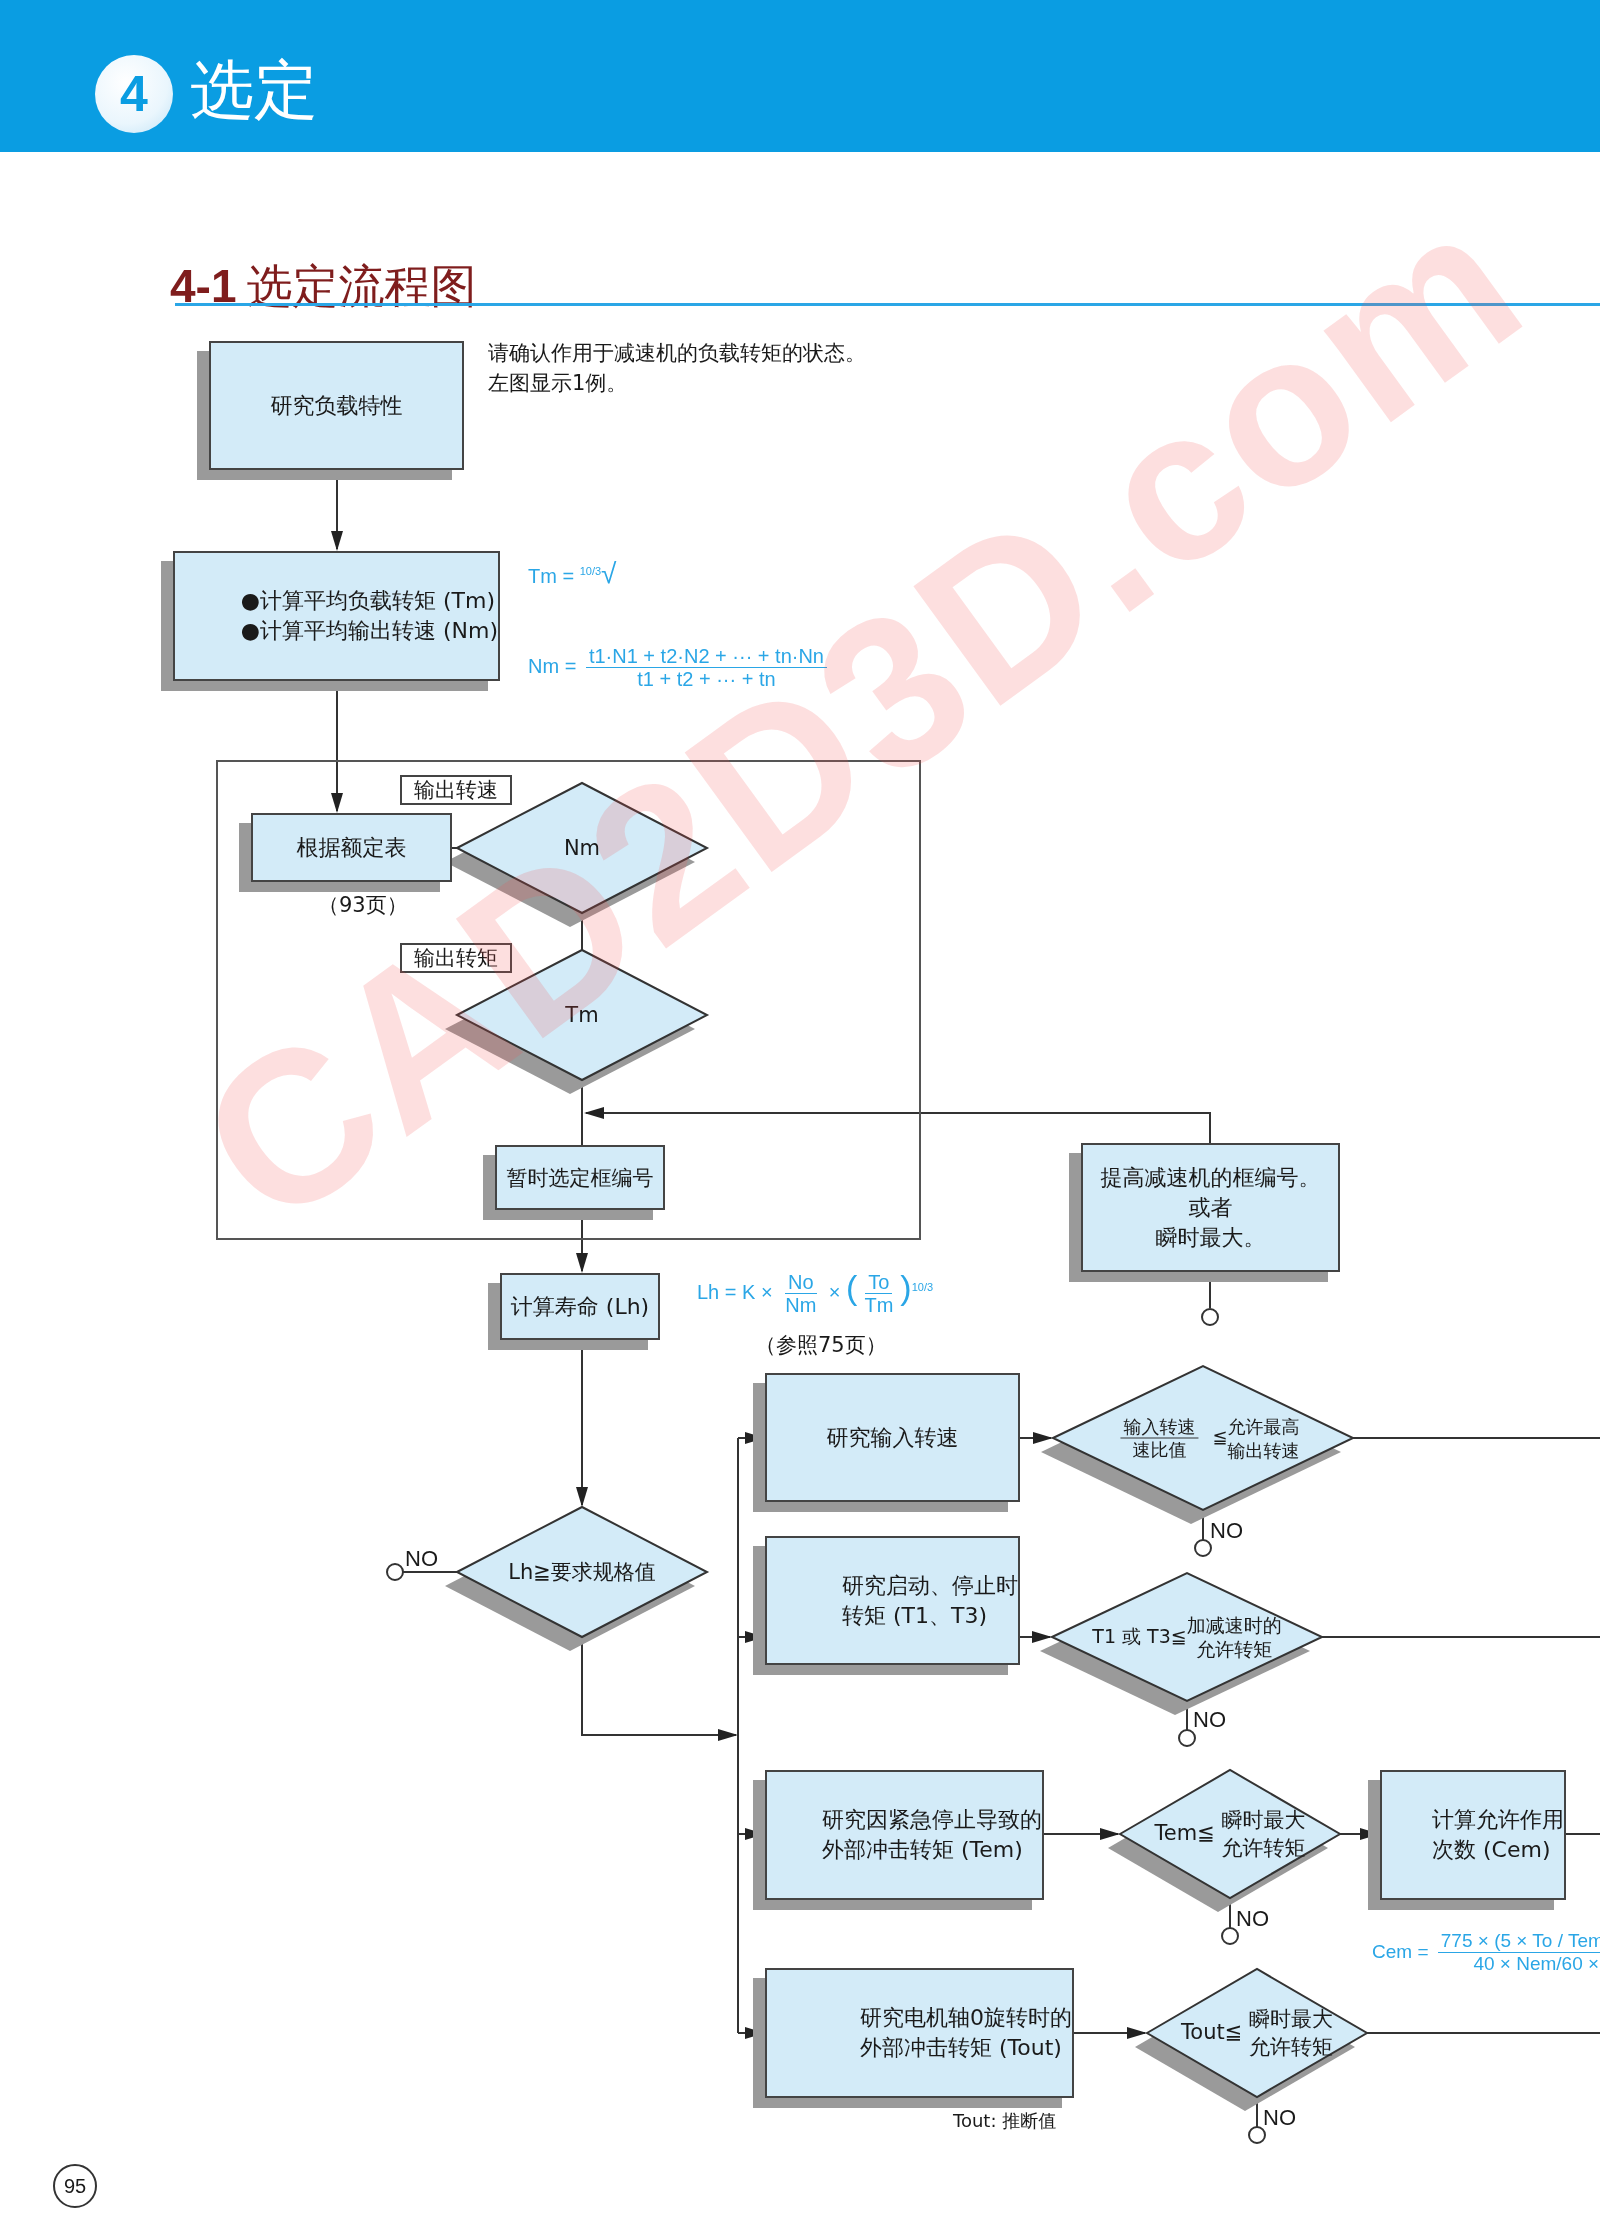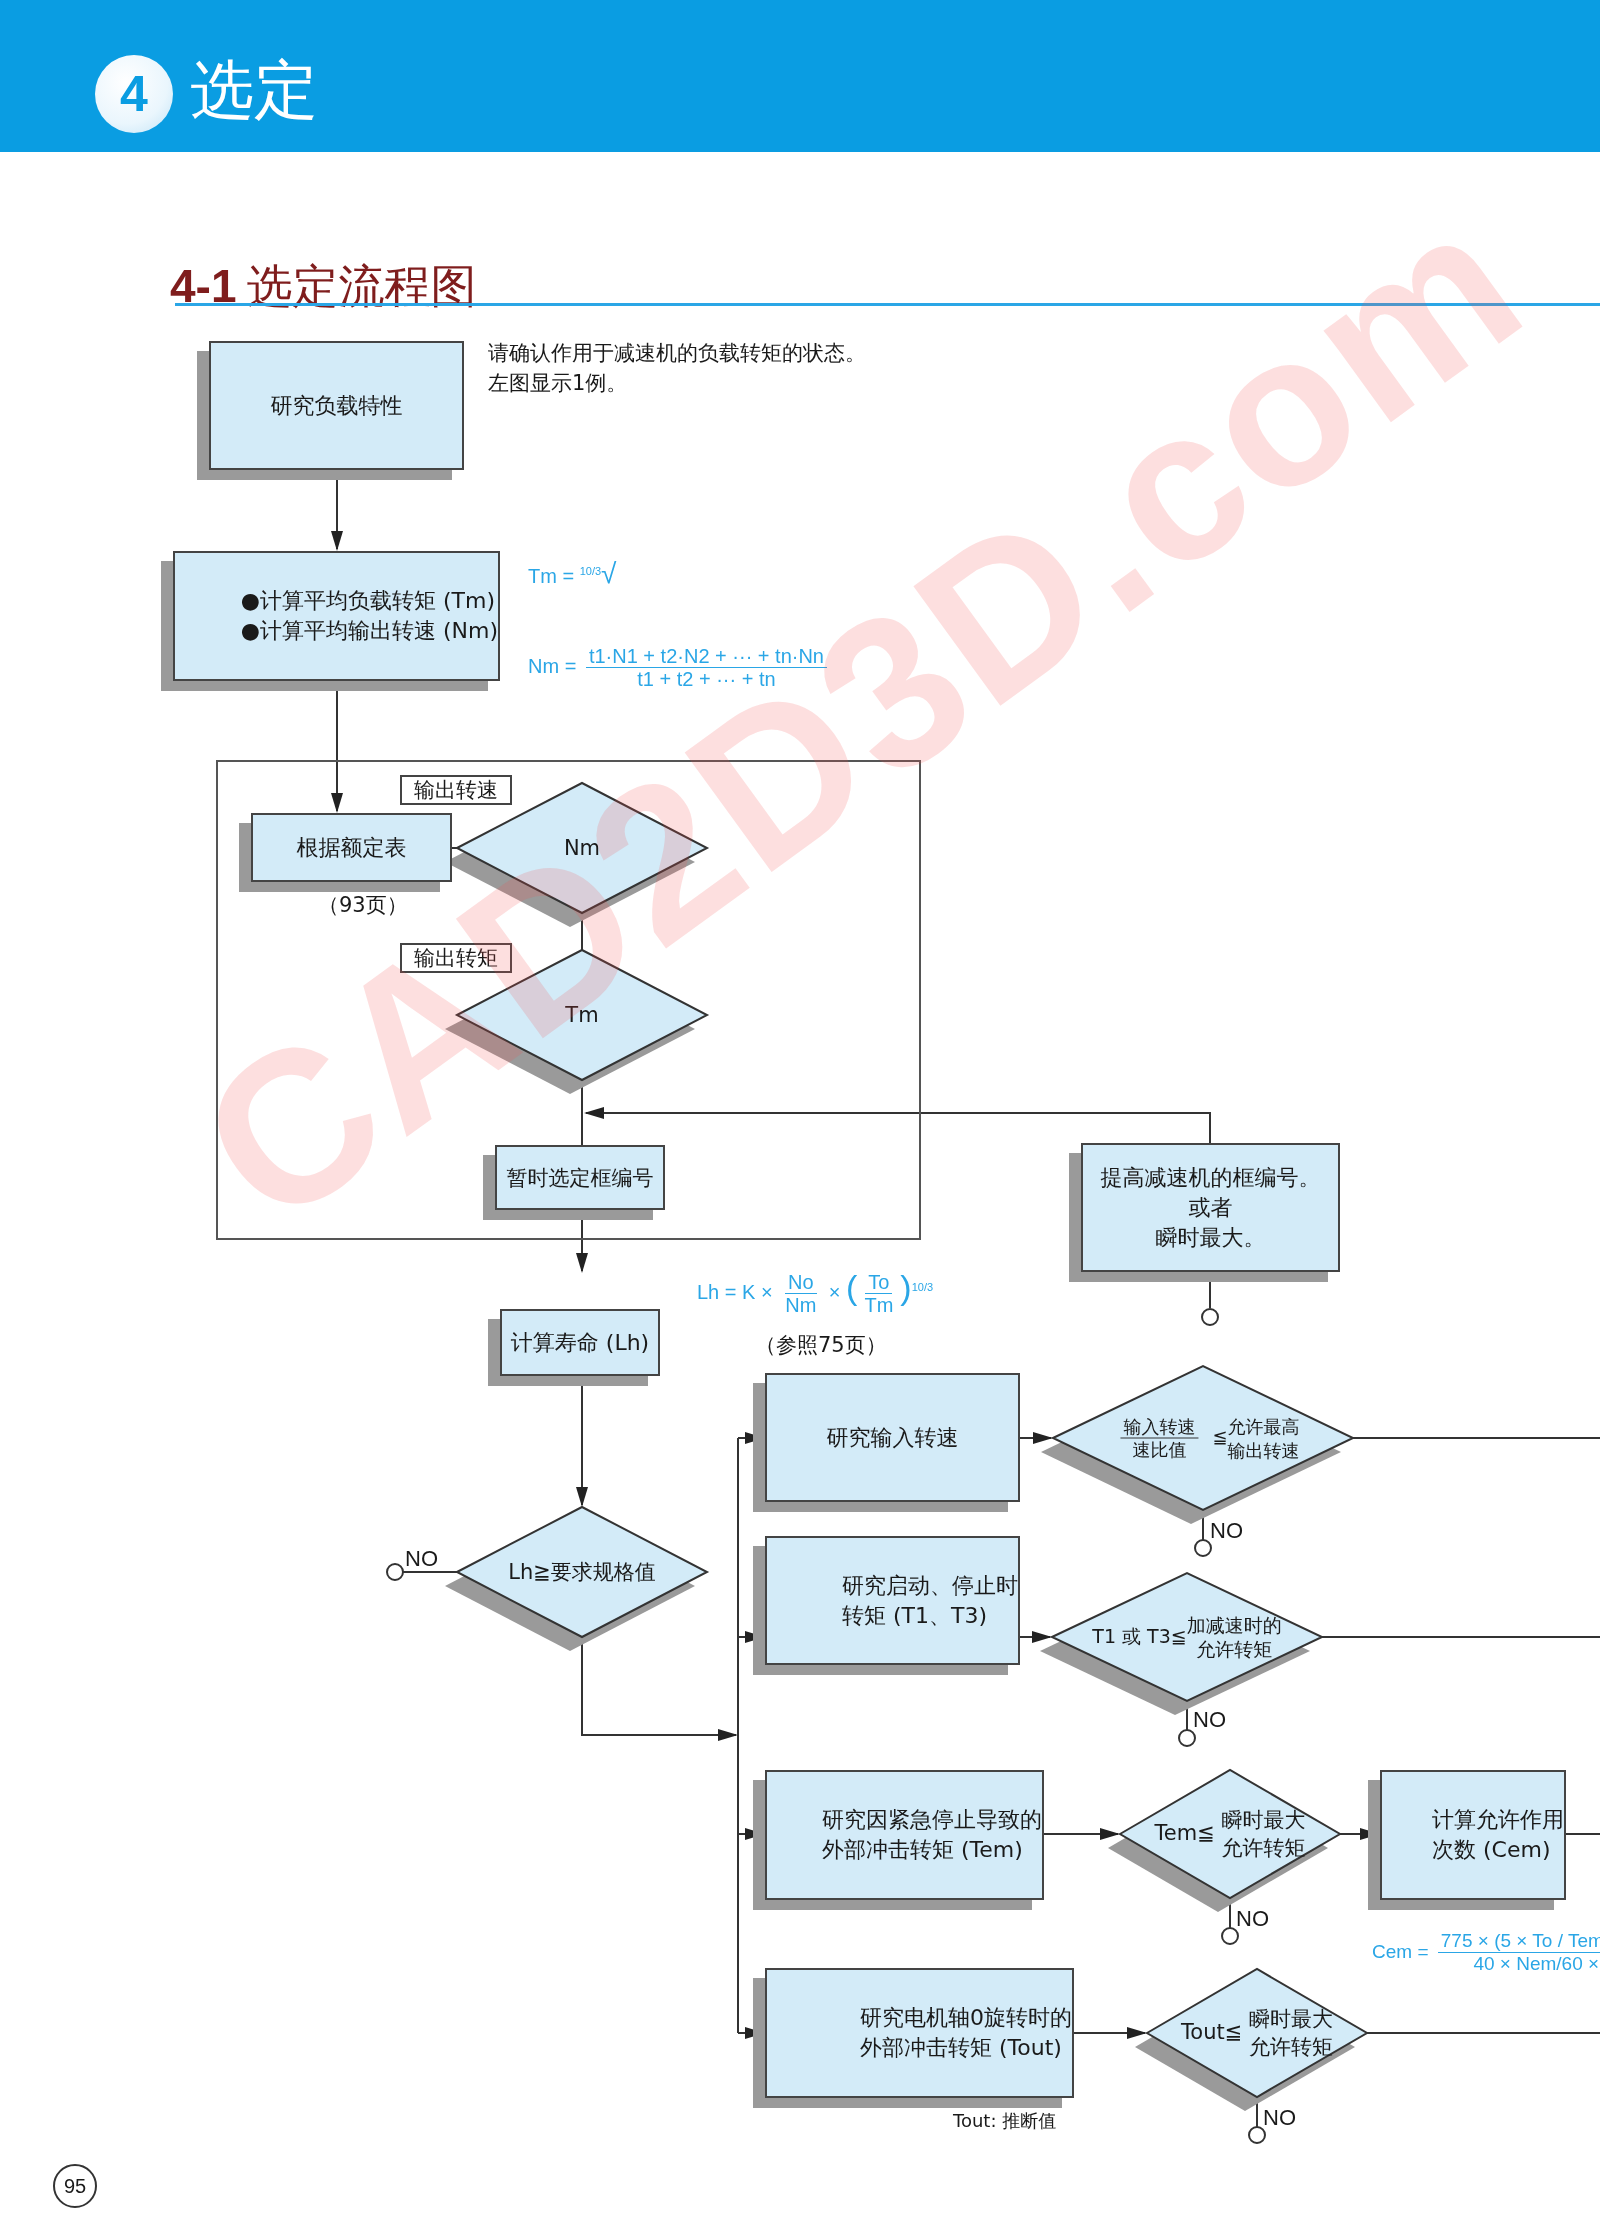--- a/index.html
+++ b/index.html
@@ -159,21 +159,21 @@
   </div>
 
 <div class="box" style="left:1081px;top:1143px;width:259px;height:129px;">
   <div>
     <div>提高减速机的框编号。</div>
     <div>或者</div>
     <div>瞬时最大。</div>
   </div>
 </div>
 
-<div class="box" style="left:500px;top:1273px;width:160px;height:67px;margin-top:36px;">
+<div class="box" style="left:500px;top:1273px;width:160px;height:67px;">
     <span>计算寿命 (Lh)</span>
   </div>
 <div class="formula" style="left:697px;top:1268px;">
   <span>Lh = K ×</span>
   <span class="frac">
       <span class="n">No</span>
       <span class="d">Nm</span>
     </span>
   <span>×</span>
   <span style="font-size:34px;">(</span><span class="frac">

